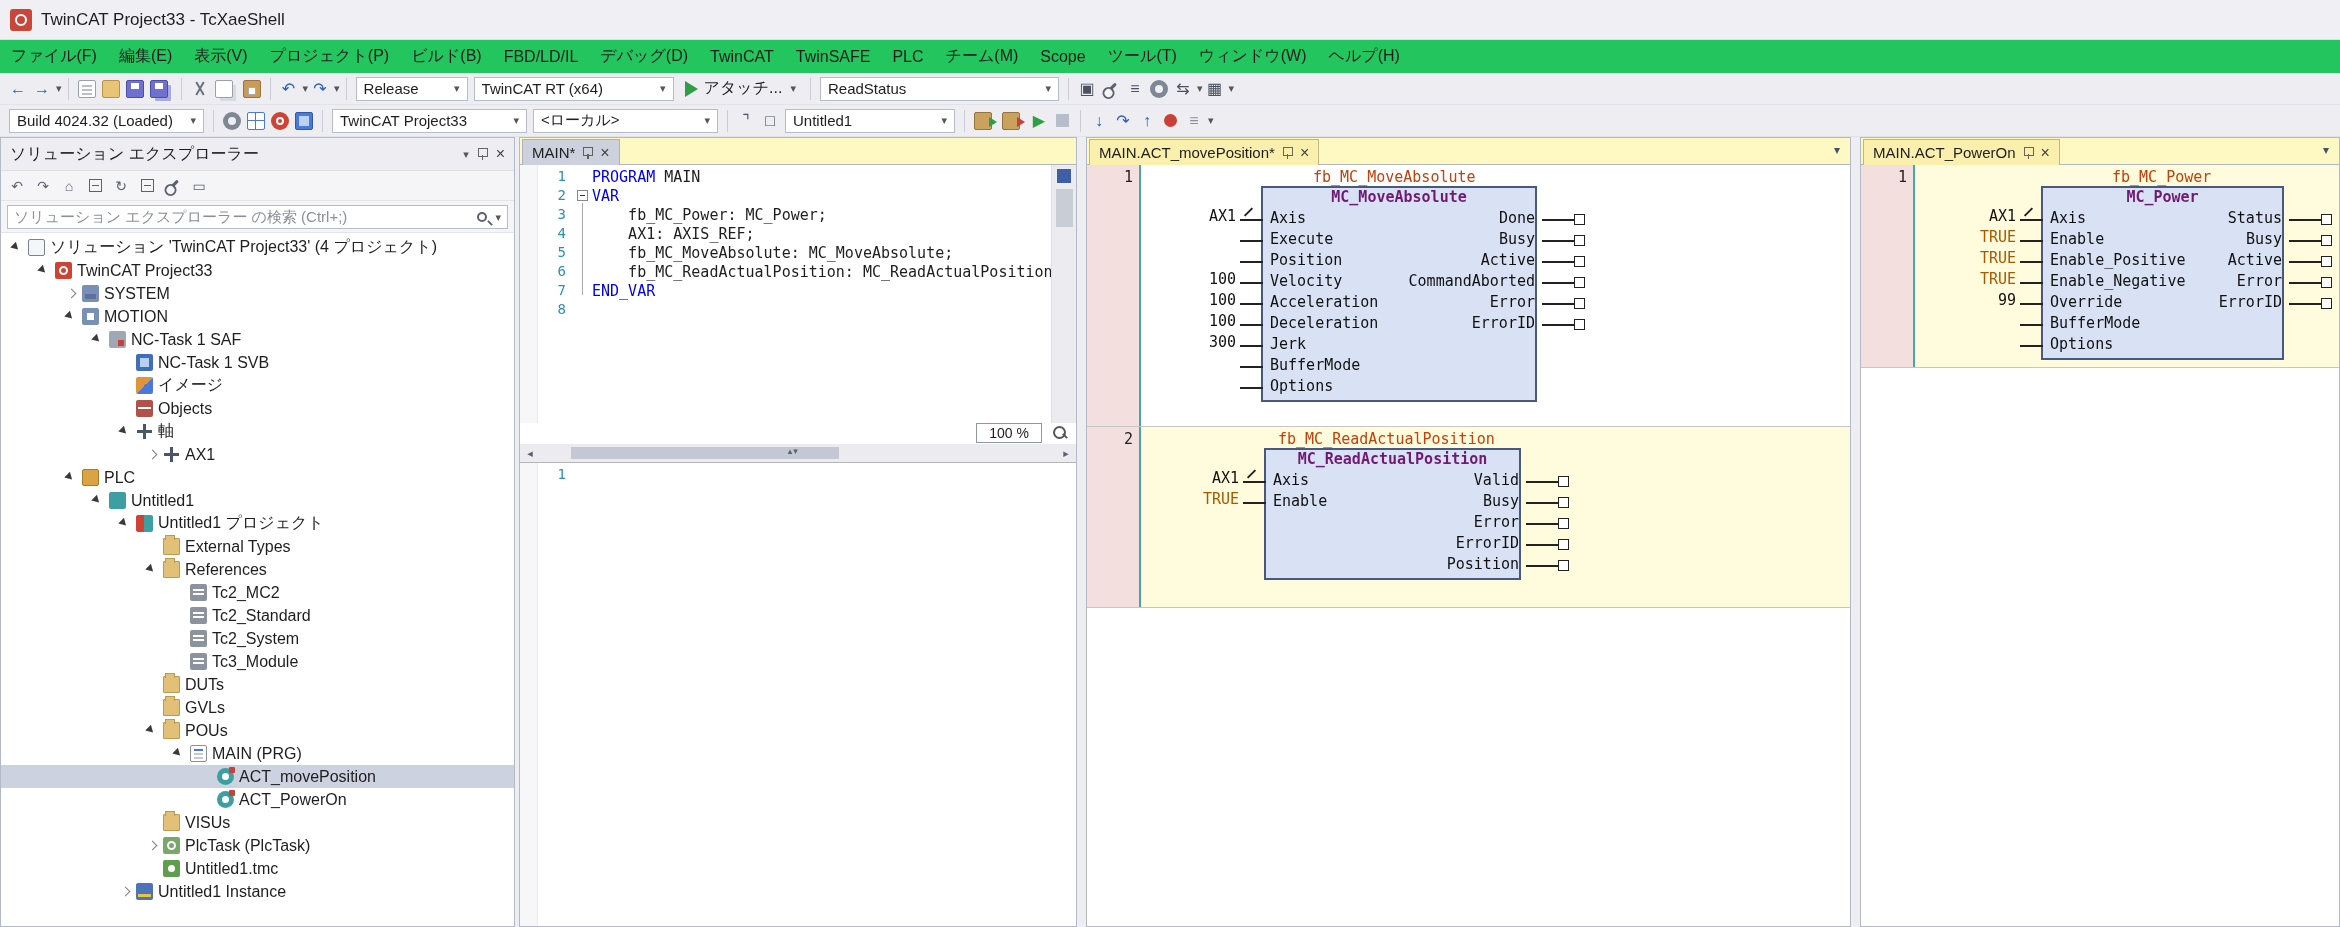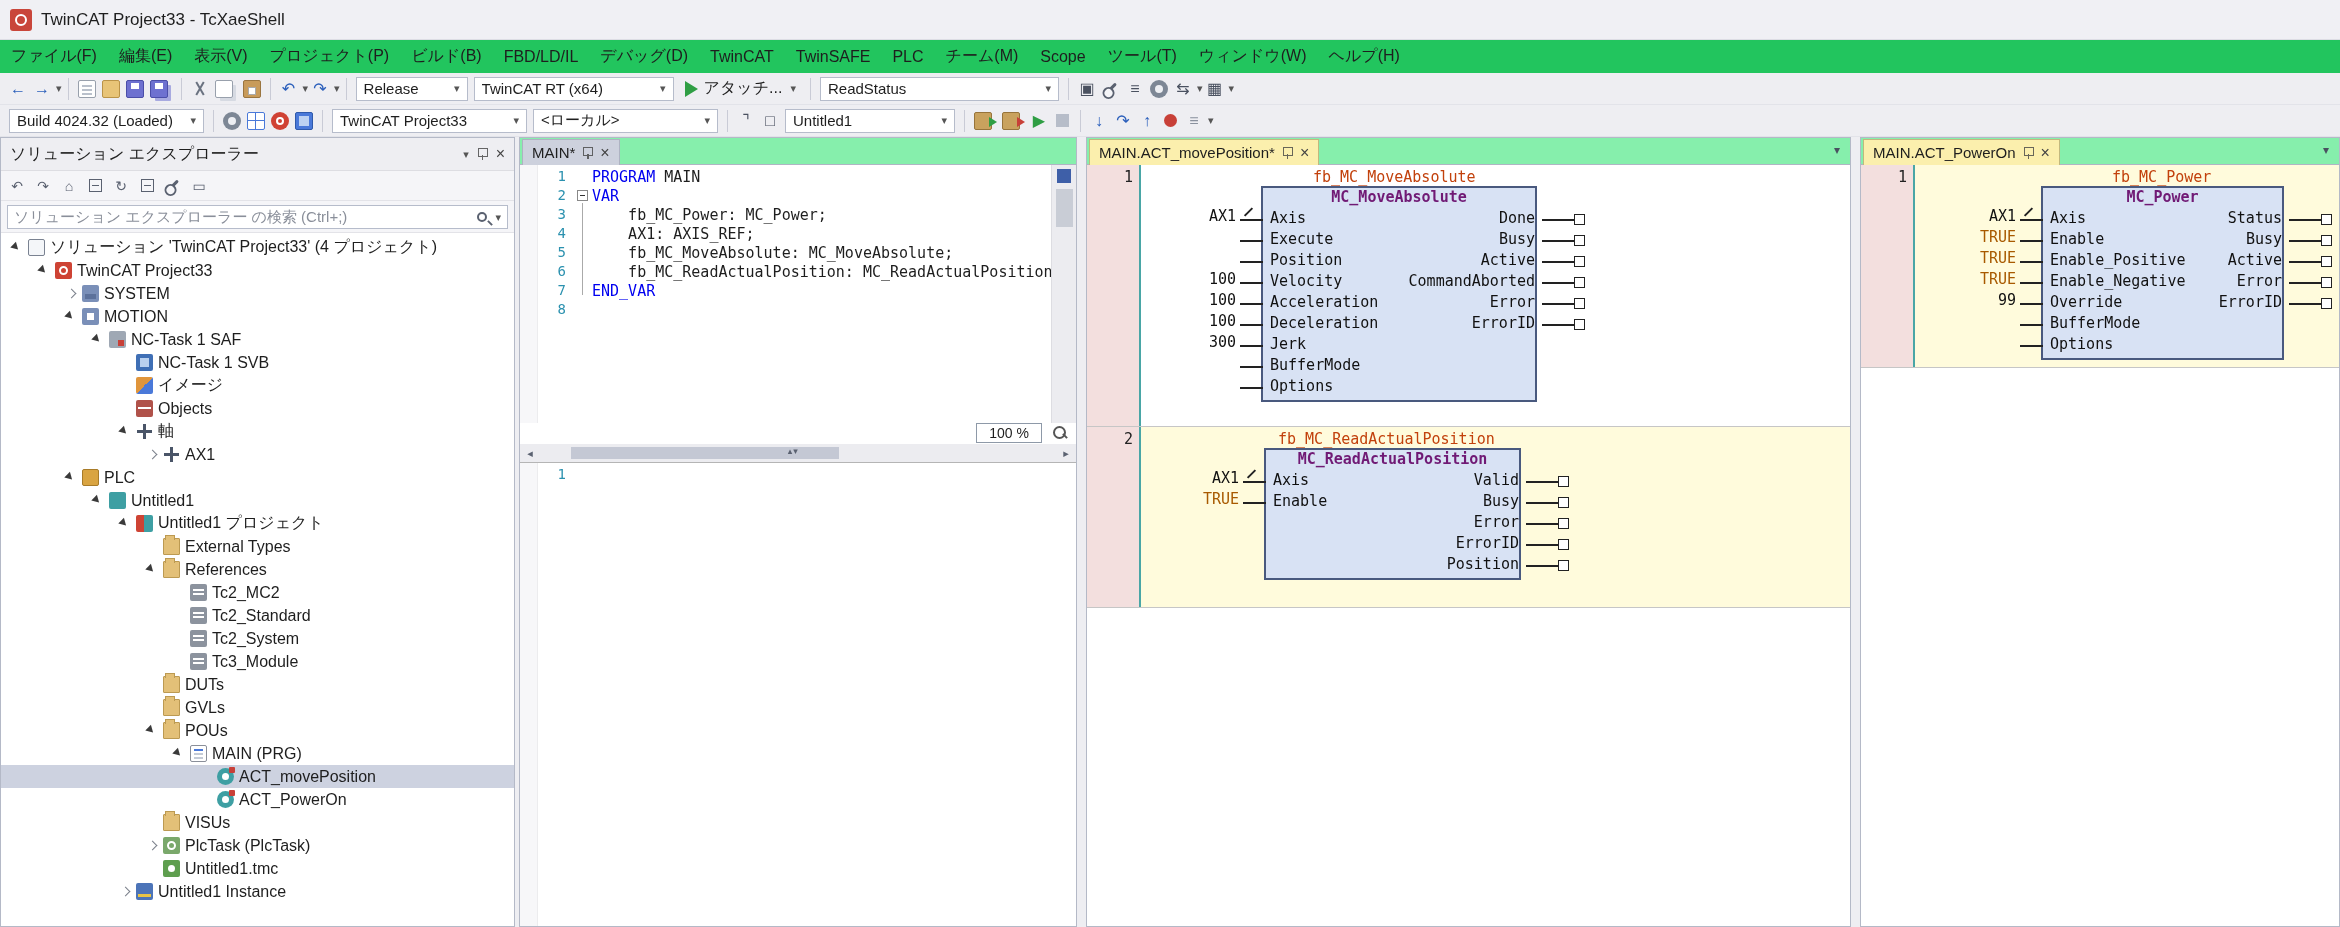--- a/index.html
+++ b/index.html
@@ -94,21 +94,21 @@
 .t-fold{background:#E3C078;border:1px solid #BC9A52;border-radius:1px}.t-fold::before{content:"";position:absolute;top:-4px;left:1px;width:8px;height:4px;background:#E3C078;border:1px solid #BC9A52;border-bottom:none}
 .t-ref{background:#8C939E}.t-ref::after{content:"";position:absolute;left:3px;right:3px;top:5px;height:2px;background:#fff;box-shadow:0 4px 0 #fff}
 .t-pou{background:#fff;border:1px solid #8A8F99}.t-pou::after{content:"";position:absolute;left:3px;right:3px;top:3px;height:2px;background:#4A79D9;box-shadow:0 4px 0 #C4CBD6,0 8px 0 #C4CBD6}
 .t-act{background:#3E9FA3;border-radius:50%}.t-act::before{content:"";position:absolute;right:-1px;top:-1px;width:6px;height:6px;background:#C84038;border-radius:1px}.t-act::after{content:"";position:absolute;inset:5px;background:#fff;border-radius:50%}
 .t-task{background:#7AA86B}.t-task::after{content:"";position:absolute;inset:4px;border:2px solid #fff;border-radius:50%}
 .t-tmc{background:#5E9E4E}.t-tmc::after{content:"";position:absolute;inset:5px;background:#fff;border-radius:50%}
 .t-inst{background:#4C74B8}.t-inst::after{content:"";position:absolute;left:2px;right:2px;bottom:3px;height:3px;background:#E8C445}
 .tl{padding-right:6px}
 
 
-.dstrip{height:27px;background:#86efac;border-bottom:1px solid #B0B5C4;display:flex;align-items:flex-end;padding:0 2px;gap:2px;flex:none}
+.dstrip{height:27px;background:#fef9c3;border-bottom:1px solid #B0B5C4;display:flex;align-items:flex-end;padding:0 2px;gap:2px;flex:none}
 .dtab{height:26px;display:flex;align-items:center;gap:7px;padding:0 9px;font-size:15px;border:1px solid #C2B87E;border-bottom:none;position:relative;top:1px;white-space:nowrap}
 .dtab.act{background:#FBEFAD}
 .dtab.gray{background:#CDD1DD;border-color:#AEB2C2}
 .dfill{flex:1}
 .scaret{font-size:12px;color:#4A5160;margin:0 8px 7px 0}
 .pinic{width:11px;height:14px;position:relative;opacity:.8;flex:none}
 .pinic::before{content:"";position:absolute;left:1px;top:1px;width:8px;height:7px;border:1.5px solid #444}
 .pinic::after{content:"";position:absolute;left:5px;top:8px;width:1.5px;height:5px;background:#444}
 .clx{font-size:16px;color:#444;line-height:14px}
 

